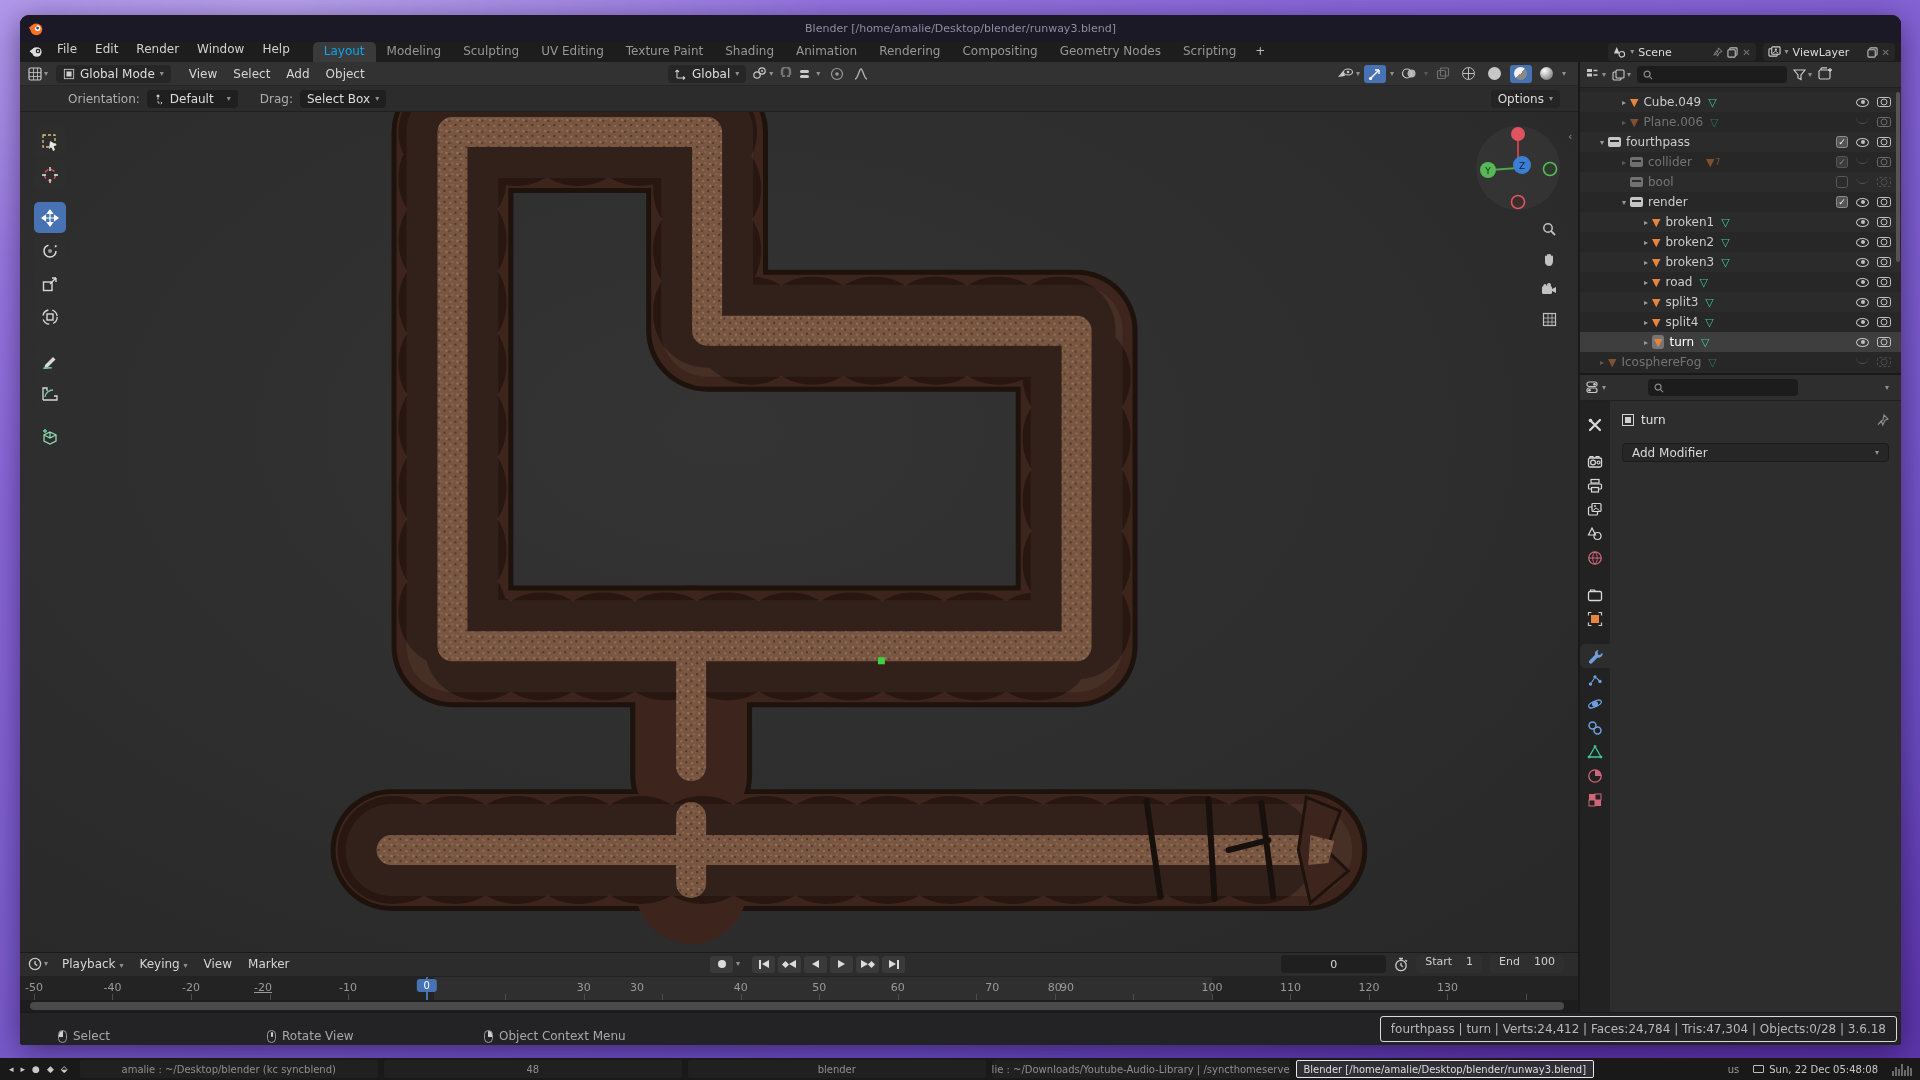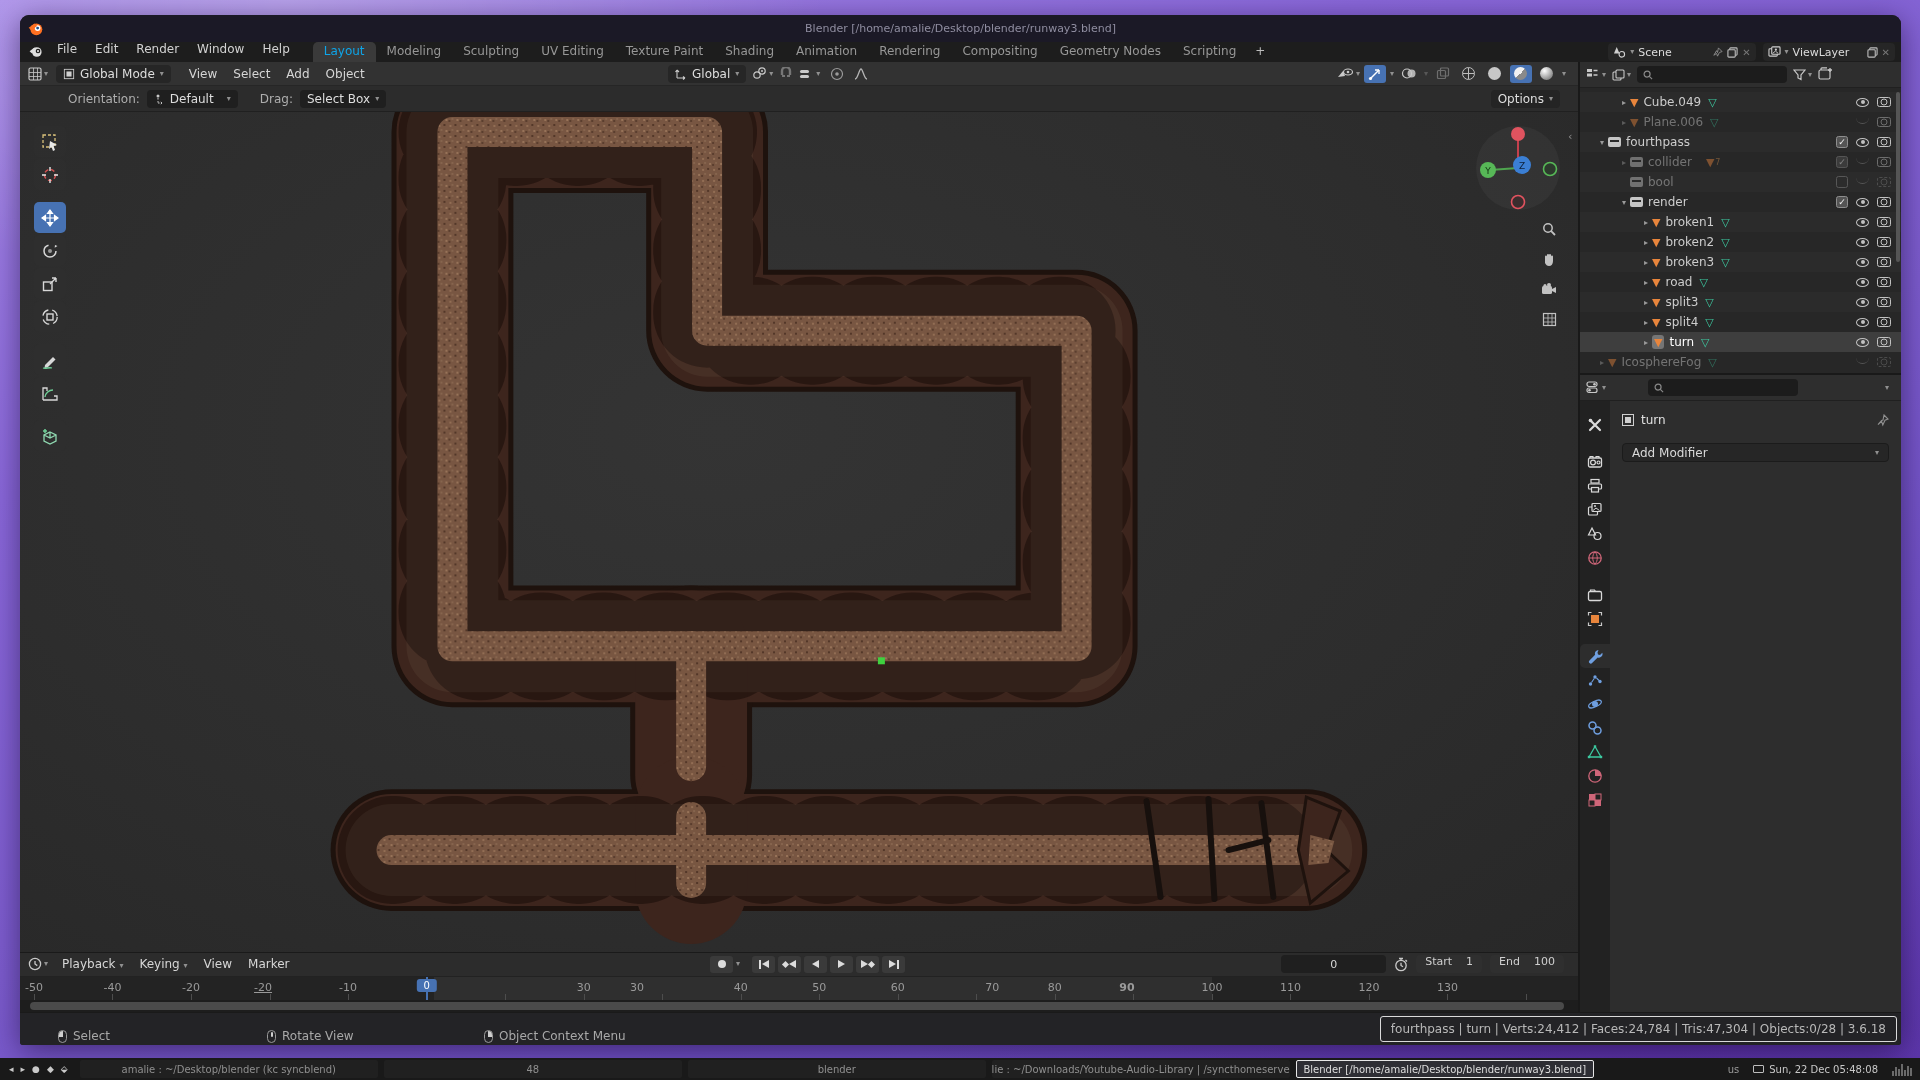--- a/index.html
+++ b/index.html
@@ -576,21 +576,21 @@
               <span class="tick" style="left: 720.72px;">40</span>
               <span class="tickline" style="left: 720.72px;"></span>
               <span class="tick" style="left: 799.25px;">50</span>
               <span class="tickline" style="left: 799.25px;"></span>
               <span class="tick" style="left: 877.78px;">60</span>
               <span class="tickline" style="left: 877.78px;"></span>
               <span class="tick" style="left: 956.31px; margin-left: 16px;">70</span>
               <span class="tickline" style="left: 956.31px;"></span>
               <span class="tick" style="left: 1034.84px;">80</span>
               <span class="tickline" style="left: 1034.84px;"></span>
-              <span class="tick" style="left: 1107px; font-weight: bold;">90</span>
+              <span class="tick" style="left: 1047px;">90</span>
               <span class="tickline" style="left: 1113.37px;"></span>
               <span class="tick" style="left: 1191.9px;">100</span>
               <span class="tickline" style="left: 1191.9px;"></span>
               <span class="tick" style="left: 1270.43px;">110</span>
               <span class="tickline" style="left: 1270.43px;"></span>
               <span class="tick" style="left: 1348.96px;">120</span>
               <span class="tickline" style="left: 1348.96px;"></span>
               <span class="tick" style="left: 1427.49px;">130</span>
               <span class="tickline" style="left: 1427.49px;"></span>
               <span class="tick" style="left: 1592px; text-decoration: underline;">140</span>

